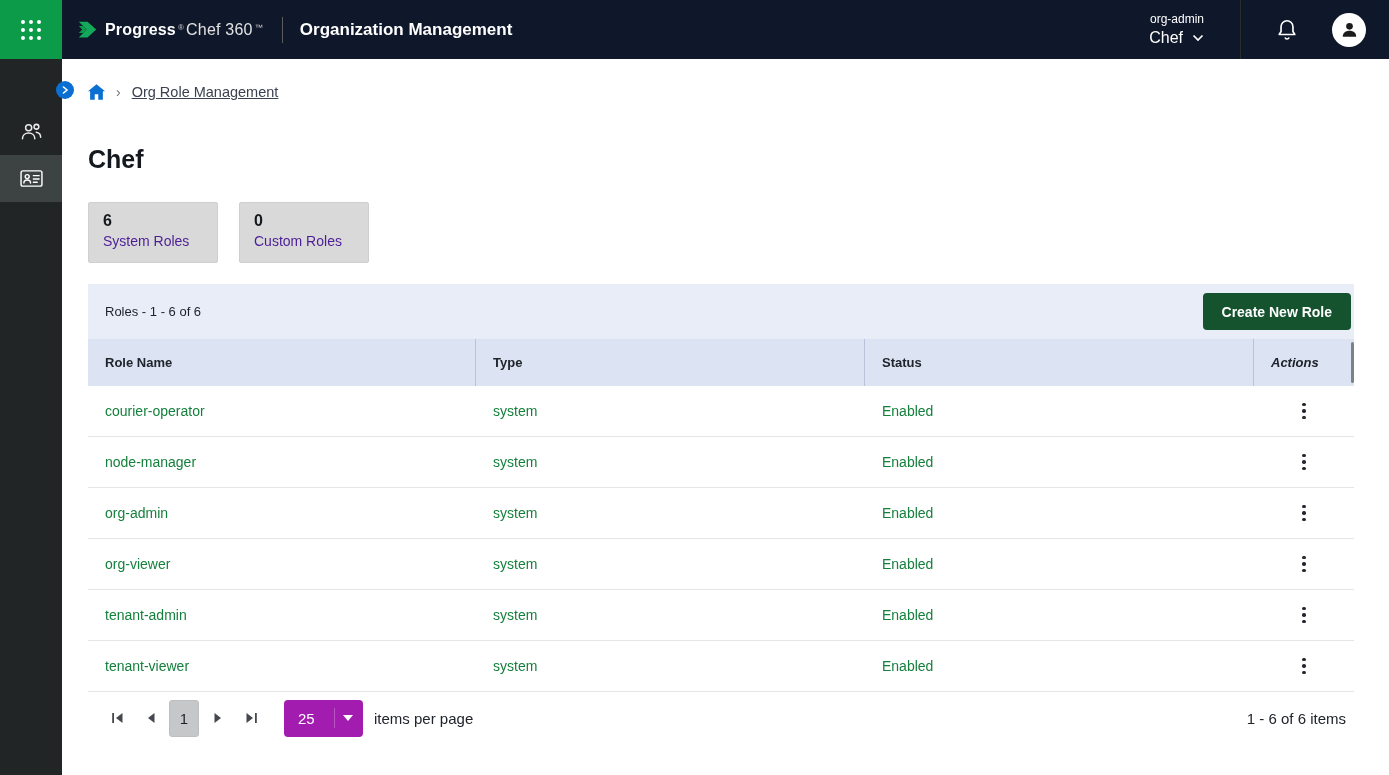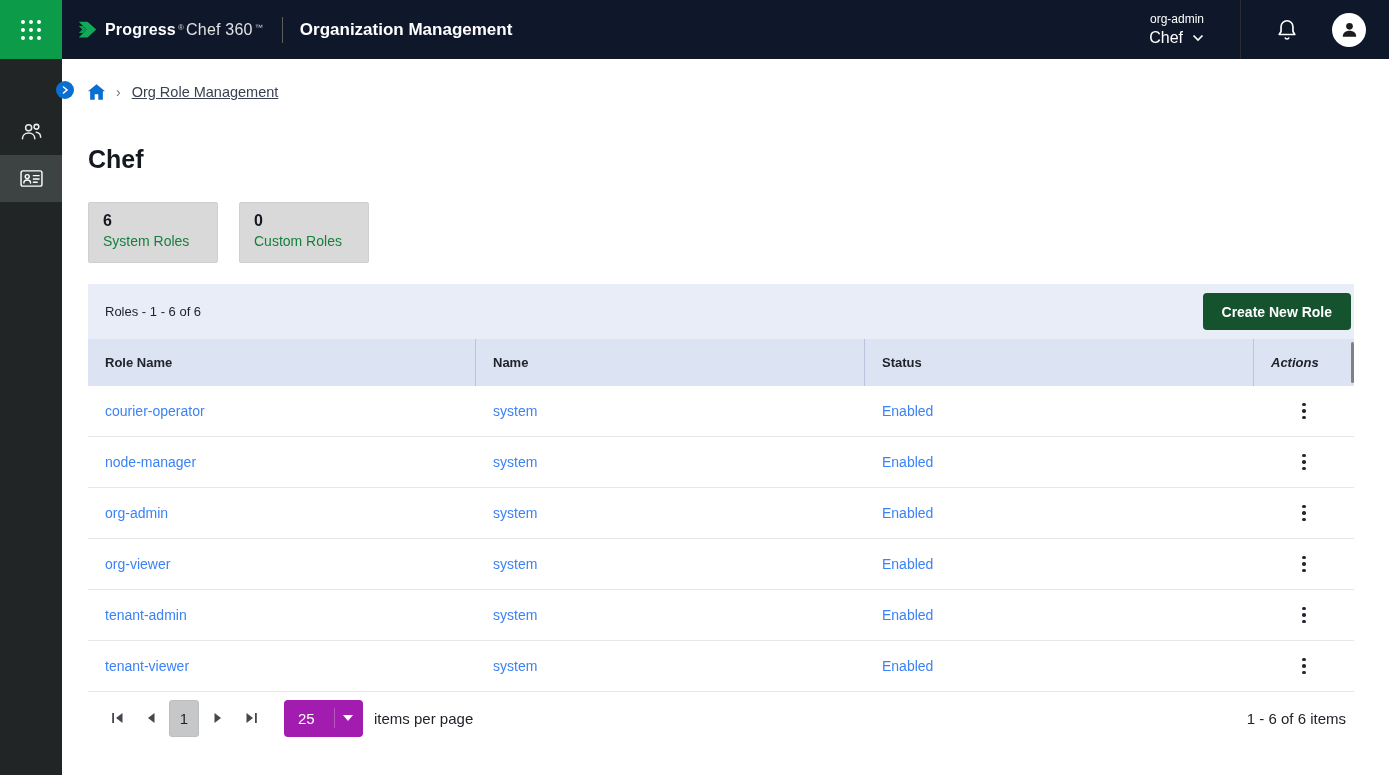--- a/index.html
+++ b/index.html
@@ -79,21 +79,21 @@
   .crumb-link { color: #3a4150; font-size: 14.5px; text-decoration: underline; cursor: pointer; }
 
   .page-title { margin: 45px 0 0 26px; font-size: 25px; font-weight: 700; color: #14181f; }
 
   .stats { display: flex; gap: 21px; margin: 28px 0 0 26px; }
   .stat-card {
     background: #d9d9d9; border: 1px solid #cfcfcf; border-radius: 2px;
     min-width: 130px; height: 61px; padding: 9px 15px 0 14px;
   }
   .stat-value { font-size: 16px; font-weight: 700; color: #15191f; }
-  .stat-label { font-size: 14px; color: #15803d; margin-top: 3px; }
+  .stat-label { font-size: 14px; color: #4c1d95; margin-top: 3px; }
 
   
   .grid { margin: 21px 0 0 26px; width: 1266px; }
   .grid-toolbar {
     height: 55px; background: #e9edf7; display: flex; align-items: center;
     padding: 0 3px 0 17px;
   }
   .grid-title { font-size: 13px; color: #1d2129; }
   .create-btn {
     margin-left: auto; height: 37px; padding: 0 19px;
@@ -110,21 +110,21 @@
   .grid-head .col { border-right: 1px solid #b9c4dc; }
   .grid-head .col.w-actions { border-right: none; }
   .scroll-thumb {
     position: absolute; right: 0; top: 3px; width: 3px; height: 41px;
     background: #7d8287; border-radius: 2px; cursor: pointer;
   }
 
   .grid-row {
     display: flex; height: 51px; align-items: center;
     border-bottom: 1px solid #e4e6e8; background: #fff;
-    font-size: 14px; color: #3b82f6;
+    font-size: 14px; color: #15803d;
   }
   .cell { padding-left: 17px; }
   .cell-actions { width: 100px; display: flex; justify-content: center; }
   .kebab {
     width: 28px; height: 28px; border: none; background: transparent; cursor: pointer;
     display: flex; flex-direction: column; align-items: center; justify-content: center; gap: 3px;
   }
   .kebab i { width: 3.5px; height: 3.5px; border-radius: 50%; background: #23272e; }
 
   
@@ -263,21 +263,21 @@
   </div>
 
   <section class="grid">
     <div class="grid-toolbar">
       <span class="grid-title">Roles - 1 - 6 of 6</span>
       <button class="create-btn">Create New Role</button>
     </div>
 
     <div class="grid-head">
       <div class="col w-name">Role Name</div>
-      <div class="col w-type">Name</div>
+      <div class="col w-type">Type</div>
       <div class="col w-status">Status</div>
       <div class="col w-actions">Actions</div>
       <div class="scroll-thumb"></div>
     </div>
 
     <div id="grid-body">
       <div class="grid-row">
         <div class="cell w-name">courier-operator</div>
         <div class="cell w-type">system</div>
         <div class="cell w-status">Enabled</div>

